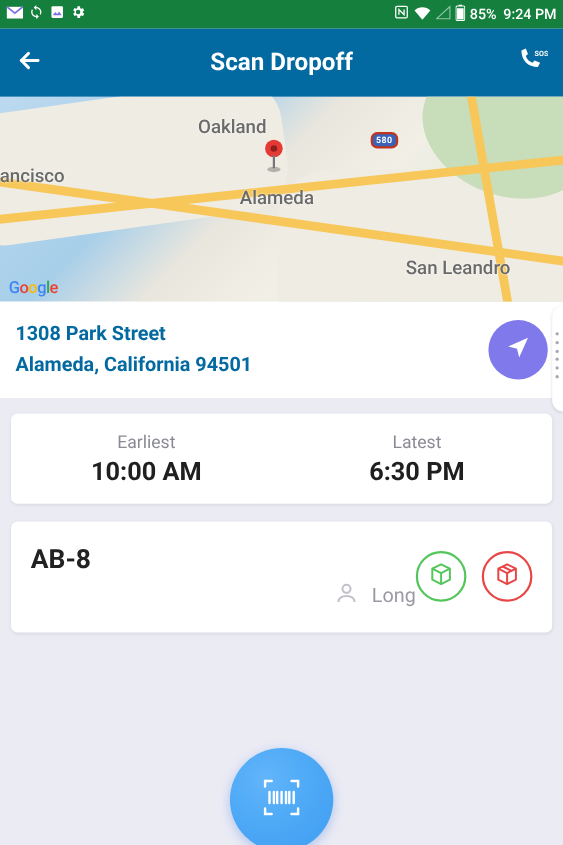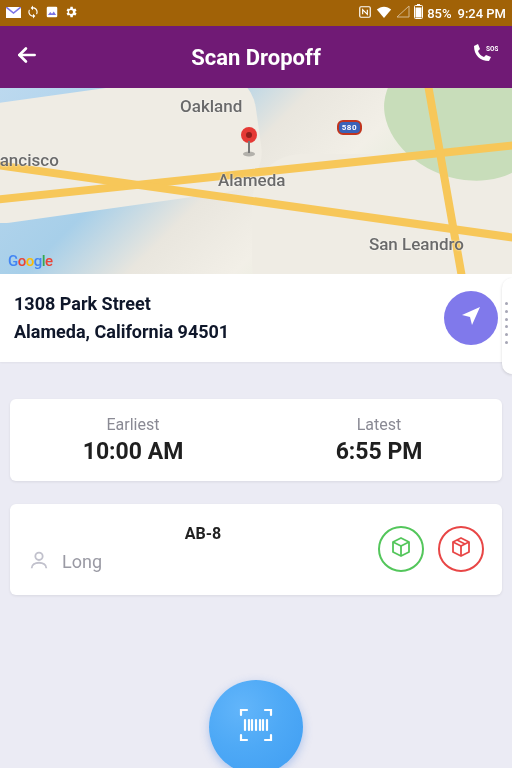--- a/index.html
+++ b/index.html
@@ -1,36 +1,36 @@
 <!DOCTYPE html>
 <html><head>
 <meta charset="utf-8">
 <style>
   * { box-sizing: border-box; margin: 0; padding: 0; font-family: Roboto, -apple-system, Helvetica, Arial, sans-serif; }
   html, body { width: 512px; height: 768px; overflow: hidden; background: #EBEBF4; }
 
   
   .status-bar {
     height: 26px;
-    background: #a16207;
+    background: #15803d;
     display: flex;
     align-items: center;
     justify-content: space-between;
     padding: 0 6px;
     color: #fff;
     font-size: 13px;
     font-weight: 500;
   }
   .status-left, .status-right { display: flex; align-items: center; gap: 5px; }
   .status-right { gap: 4px; }
 
   
   .app-header {
     height: 62px;
-    background: #701a75;
+    background: #0369a1;
     display: flex;
     align-items: center;
     justify-content: center;
     position: relative;
     color: #fff;
   }
   .app-header .back { position: absolute; left: 14px; top: 50%; transform: translateY(-50%); }
   .app-header .sos  { position: absolute; right: 14px; top: 50%; transform: translateY(-50%); }
   .app-header .title { font-size: 22px; font-weight: 700; }
 
@@ -58,48 +58,47 @@
 
   
   .address-card {
     background:#fff;
     padding:16px 14px;
     display:flex;
     align-items:center;
     justify-content:space-between;
     box-shadow: 0 1px 2px rgba(0,0,0,.05);
   }
-  .address-text { font-size:18px; font-weight:700; color:#0f172a; line-height:1.55; }
+  .address-text { font-size:18px; font-weight:700; color:#0369a1; line-height:1.55; }
   .nav-btn {
     width:54px; height:54px; border-radius:50%; background:#8079EB;
     display:flex; align-items:center; justify-content:center;
   }
   .drag-dots {
     position:absolute; right:0; top:300px; width:12px; height:46px;
     display:flex; flex-direction:column; justify-content:space-around; align-items:center;
   }
   .drag-dots div { width:3px; height:3px; background:#A6A6B5; border-radius:50%; }
 
   
   .content { padding: 14px 10px 0 10px; }
   .card {
     background:#fff; border-radius:6px; box-shadow:0 1px 3px rgba(0,0,0,.08);
     margin-bottom:16px;
-    margin-top:23px;
   }
   .time-card { display:flex; padding:16px 0; }
   .time-col { flex:1; text-align:center; }
   .time-label { font-size:16px; color:#8a8a94; margin-bottom:4px; }
   .time-value { font-size:23px; font-weight:700; color:#1f1f1f; }
 
   
   .pkg-card { padding:20px 18px; display:flex; align-items:center; }
   .pkg-info { flex:1; }
-  .pkg-code { font-size:16px; font-weight:700; color:#222; margin-bottom:6px;text-align:center; }
-  .pkg-person { display:flex; align-items:center; gap:12px; color:#9a9aa4; font-size:18px; }
+  .pkg-code { font-size:24px; font-weight:700; color:#222; margin-bottom:6px; }
+  .pkg-person { display:flex; align-items:center; gap:12px; color:#9a9aa4; font-size:18px;justify-content:flex-end; }
   .pkg-actions { display:flex; gap:14px; }
   .ring-btn {
     width:46px; height:46px; border-radius:50%; border:2px solid;
     display:flex; align-items:center; justify-content:center;
   }
   .ring-green { border-color:#53C65B; }
   .ring-red   { border-color:#E84646; }
 
   
   .fab {
@@ -189,21 +188,21 @@
   </span>
 </div>
 
 <div class="map">
   <div class="land1"></div>
     <div class="land2"></div>
     <div class="green1"></div>
   <div class="road1"></div>
     <div class="road2"></div>
     <div class="road3"></div>
-  <span class="city-label" style="left:180px; top:8px;">Oakland</span>
+  <span class="city-label" style="left:180px; top:18px;">Oakland</span>
   <span class="city-label" style="left:218px; top:82px;">Alameda</span>
   <span class="city-label" style="left:-6px; top:62px;">rancisco</span>
   <span class="city-label" style="right:48px; bottom:20px;">San Leandro</span>
   <span class="hwy-shield">580</span>
   <span class="pin">
     <svg width="22" height="32" viewBox="0 0 22 32">
         <ellipse cx="11" cy="28" rx="6" ry="2.5" fill="rgba(0,0,0,.25)"></ellipse>
         <circle cx="11" cy="9" r="8" fill="#E53935"></circle>
         <circle cx="11" cy="9" r="3" fill="#8f1f1c"></circle>
         <path d="M11 15 L11 27" stroke="#777" stroke-width="2"></path>
@@ -238,21 +237,21 @@
 
 <div class="content">
 
   <div class="card time-card">
     <div class="time-col">
       <div class="time-label">Earliest</div>
       <div class="time-value">10:00 AM</div>
     </div>
     <div class="time-col">
       <div class="time-label">Latest</div>
-      <div class="time-value">6:55 PM</div>
+      <div class="time-value">6:30 PM</div>
     </div>
   </div>
 
   <div class="card pkg-card">
     <div class="pkg-info">
       <div class="pkg-code">AB-8</div>
       <div class="pkg-person">
         <span>
           <svg width="22" height="22" viewBox="0 0 24 24" fill="none" stroke="#C1C1CC" stroke-width="2">
               <circle cx="12" cy="8" r="4"></circle>

